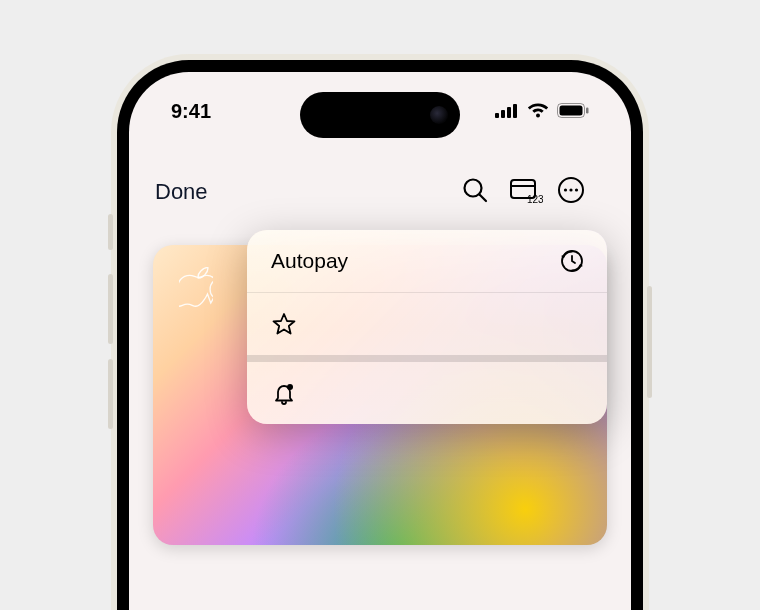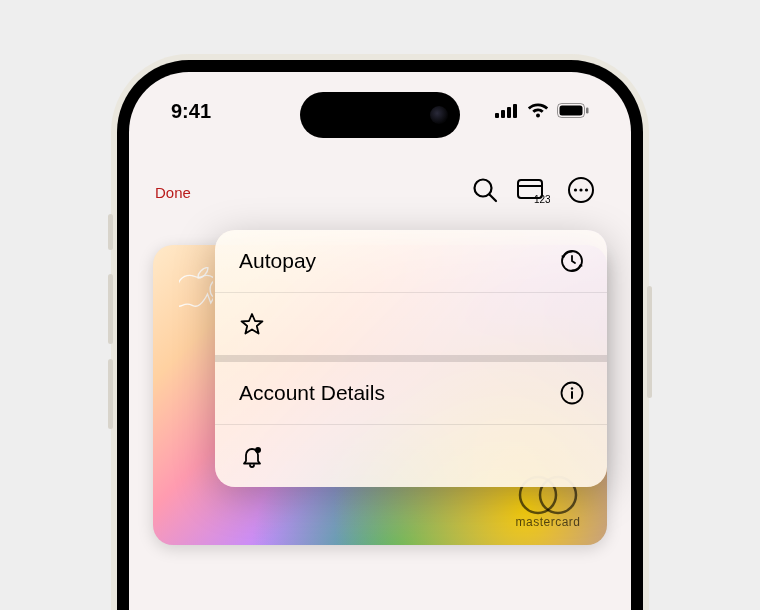--- a/index.html
+++ b/index.html
@@ -62,26 +62,26 @@
     gap:8px;
   }
   .status-icons { display:flex; gap:8px; align-items:center; }
 
   .toolbar {
     position:absolute; top:100px; left:0; right:0;
     display:flex; align-items:center;
     padding:0 26px;
   }
   .toolbar .done {
-    font-size:15px; font-weight:400; color:#b91c1c;
+    font-size:22px; font-weight:400; color:#0f172a;
   }
   .toolbar .spacer { flex:1; }
   .toolbar .tbtn {
     width:48px; height:40px;
-    display:flex; align-items:center; justify-content:center;
+    display:flex; align-items:center; 
   }
 
   .card {
     position:absolute;
     top:173px; left:24px; right:24px;
     height:300px;
     border-radius:20px;
     background:
       radial-gradient(circle at 82% 88%, rgba(255,212,0,0.95) 0%, rgba(255,212,0,0) 42%),
       radial-gradient(circle at 55% 105%, rgba(0,200,60,0.7) 0%, rgba(0,200,60,0) 38%),
@@ -96,21 +96,21 @@
   .mc {
     position:absolute; bottom:16px; right:26px;
     text-align:center;
   }
   .mc svg { display:block; margin:0 auto; }
   .mc-text { font-size:12px; letter-spacing:0.5px; color:rgba(0,0,0,0.65); font-weight:500; }
 
   .menu {
     position:absolute;
     top:158px; right:24px;
-    width:392px;
+    width:360px;
     border-radius:20px;
     background:linear-gradient(180deg, rgba(255,252,245,0.88), rgba(255,246,231,0.88) 50%, rgba(255,248,238,0.88));
     backdrop-filter:blur(20px);
     box-shadow:0 10px 40px rgba(0,0,0,0.25);
     overflow:hidden;
   }
   .menu-item {
     display:flex; align-items:center; justify-content:space-between;
     padding:18px 22px 18px 24px;
     font-size:21px;
@@ -195,27 +195,20 @@
         </span>
       </div>
 
       <div class="card">
         <span class="apple-logo">
           <svg width="34" height="40" viewBox="0 0 170 200" fill="none" stroke="rgba(255,255,255,0.9)" stroke-width="7">
             <path d="M130 38c-8 10-22 18-34 17-2-13 5-27 13-35 9-10 24-17 35-18 2 14-5 27-14 36z"></path>
             <path d="M150 148c-6 13-9 19-17 30-11 16-26 35-45 35-17 0-21-11-44-11-23 0-28 11-45 11-19 0-33-18-44-33C-10 146-15 98 8 72c12-14 31-22 49-22 18 0 30 11 45 11 14 0 23-11 45-11 16 0 33 9 45 24-40 22-33 79-8 92-7 13-10 19-17 30z" transform="translate(0,-6) scale(0.95)"></path>
           </svg>
         </span>
-        <div class="mc">
-          <svg width="66" height="40" viewBox="0 0 66 40">
-              <circle cx="23" cy="20" r="18" fill="none" stroke="rgba(0,0,0,0.6)" stroke-width="2.5"></circle>
-              <circle cx="43" cy="20" r="18" fill="none" stroke="rgba(0,0,0,0.6)" stroke-width="2.5"></circle>
-            </svg>
-          <div class="mc-text">mastercard</div>
-        </div>
       </div>
 
       <div class="menu">
         <div class="menu-item">
           <span>Autopay</span>
           <span class="menu-icon">
             <svg width="24" height="24" viewBox="0 0 24 24" fill="none" stroke="#000" stroke-width="1.8">
                 <circle cx="12" cy="12" r="10"></circle>
                 <path d="M12 7v5l3 2" stroke-linecap="round"></path>
                 <path d="M3.5 8 A9.5 9.5 0 0 1 12 2.5" stroke-linecap="round"></path>
@@ -227,30 +220,20 @@
         </div>
         <div class="menu-item">
           <span class="menu-icon">
             <svg width="24" height="24" viewBox="0 0 24 24" fill="none" stroke="#000" stroke-width="1.8" stroke-linejoin="round">
                 <polygon points="12,2 15,9 22.5,9.3 16.8,14 18.6,21.5 12,17.5 5.4,21.5 7.2,14 1.5,9.3 9,9"></polygon>
               </svg>
           </span>
         </div>
         <div class="menu-sep"></div>
         <div class="menu-item">
-          <span>Account Details</span>
-          <span class="menu-icon">
-            <svg width="24" height="24" viewBox="0 0 24 24" fill="none" stroke="#000" stroke-width="1.8">
-                <circle cx="12" cy="12" r="10.5"></circle>
-                <circle cx="12" cy="7.5" r="1.2" fill="#000" stroke="none"></circle>
-                <line x1="12" y1="11" x2="12" y2="17" stroke-linecap="round" stroke-width="2"></line>
-              </svg>
-          </span>
-        </div>
-        <div class="menu-item">
           <span class="menu-icon">
             <svg width="24" height="24" viewBox="0 0 24 24" fill="none" stroke="#000" stroke-width="1.8" stroke-linejoin="round" stroke-linecap="round">
                 <path d="M6 17V11a6 6 0 0 1 12 0v6l2 2.5H4L6 17z"></path>
                 <path d="M10 21a2 2 0 0 0 4 0"></path>
                 <circle cx="18" cy="6" r="3" fill="#000" stroke="none"></circle>
               </svg>
           </span>
         </div>
       </div>
 

